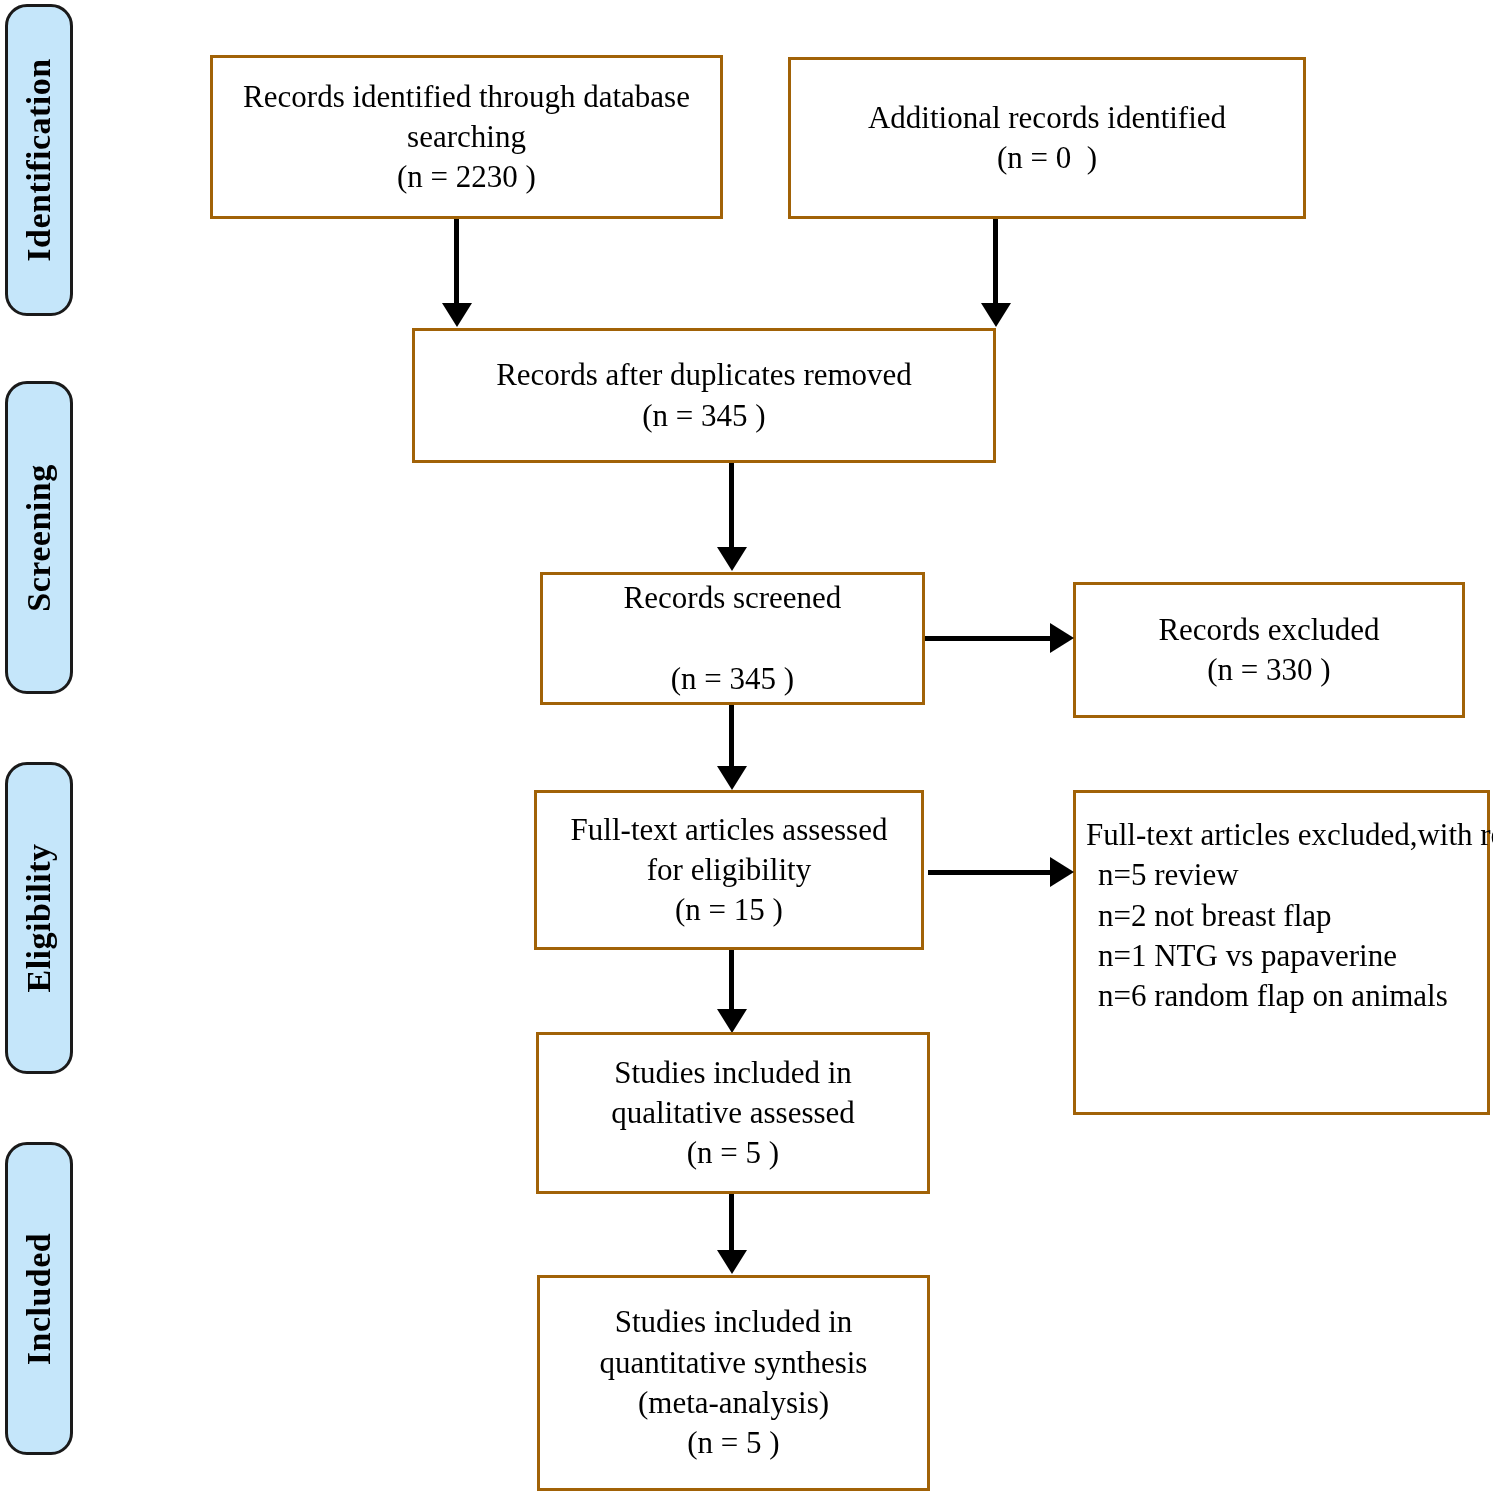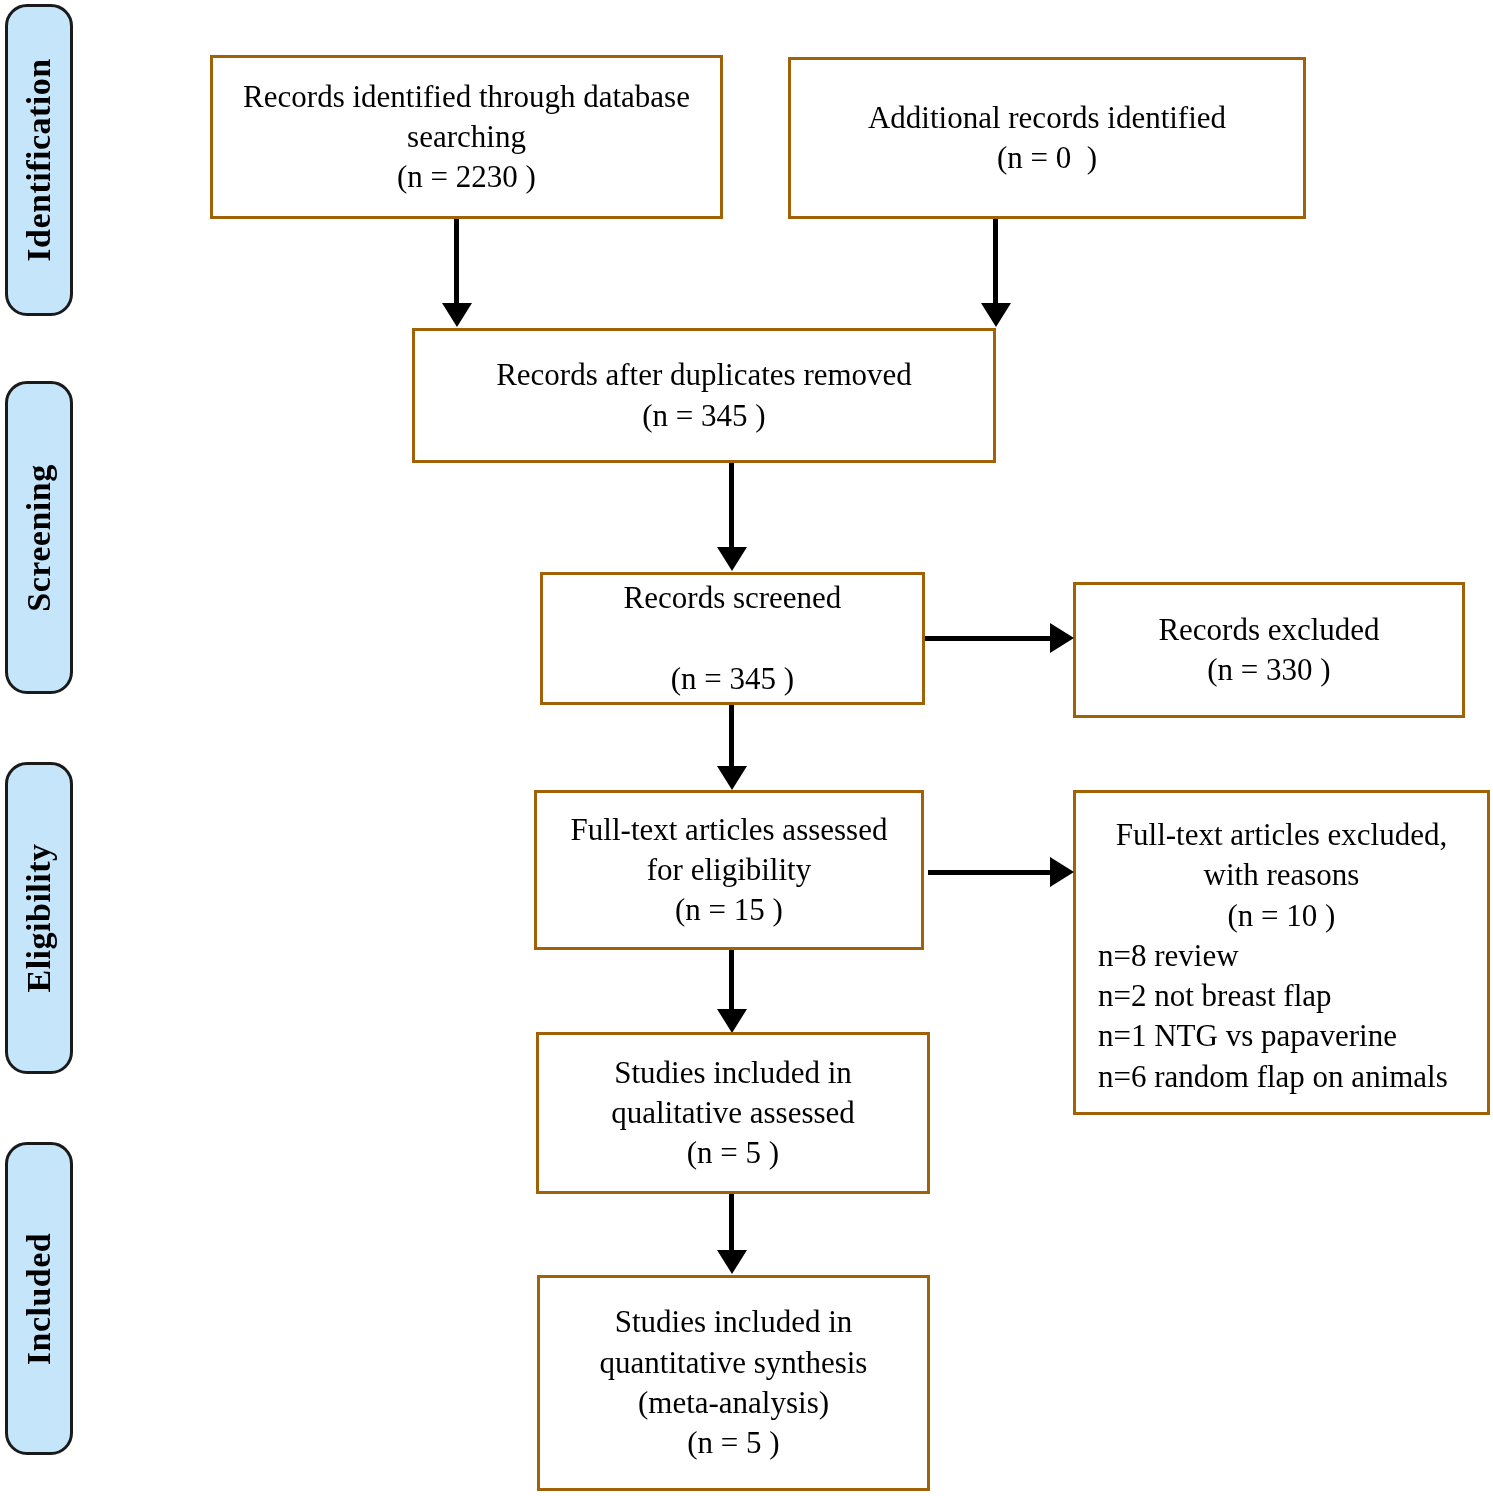--- a/index.html
+++ b/index.html
@@ -62,21 +62,21 @@
     white-space: pre;
     color: #000000;
   }
   .flow-box.reasons {
     justify-content: flex-start;
     padding-top: 22px;
   }
   .flow-box.reasons .center-block {
     width: 100%;
     display: flex;
-    flex-direction: column;
+    flex-direction: row;
     align-items: center;
   }
   .flow-box.reasons .reason-block {
     width: 100%;
     display: flex;
     flex-direction: column;
     align-items: flex-start;
     padding-left: 12px;
     box-sizing: border-box;
   }
@@ -180,21 +180,21 @@
     <div class="line">(n = 15 )</div>
   </div>
 
   <div class="flow-box reasons" style="left:1073px; top:790px; width:417px; height:325px;">
     <div class="center-block">
       <div class="line">Full-text articles excluded,</div>
       <div class="line">with reasons</div>
       <div class="line">(n = 10 )</div>
     </div>
     <div class="reason-block">
-      <div class="line reason">n=8 review</div>
+      <div class="line reason">n=5 review</div>
       <div class="line reason">n=2 not breast flap</div>
       <div class="line reason">n=1 NTG vs papaverine</div>
       <div class="line reason">n=6 random flap on animals</div>
     </div>
   </div>
 
   <div class="h-line" style="left:928px; top:870px; width:123px;"></div>
   <div class="arrow-right" style="left:1050px; top:857px;"></div>
 
   <div class="v-line" style="left:729px; top:950px; height:60px;"></div>

